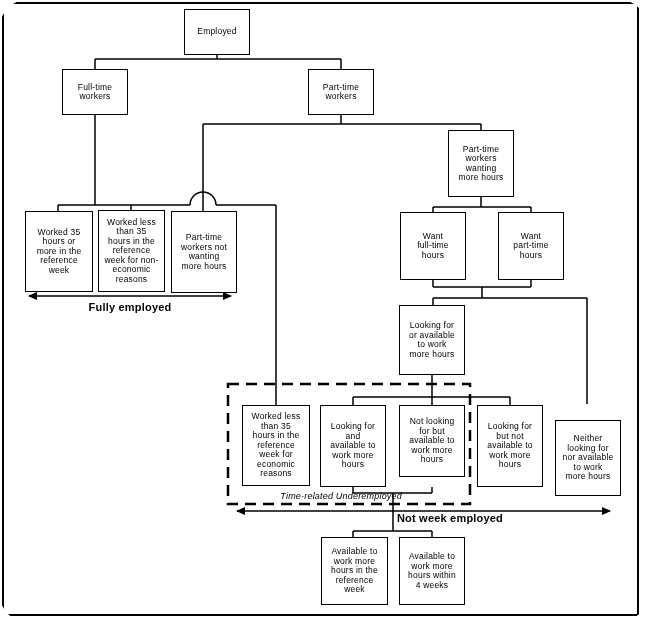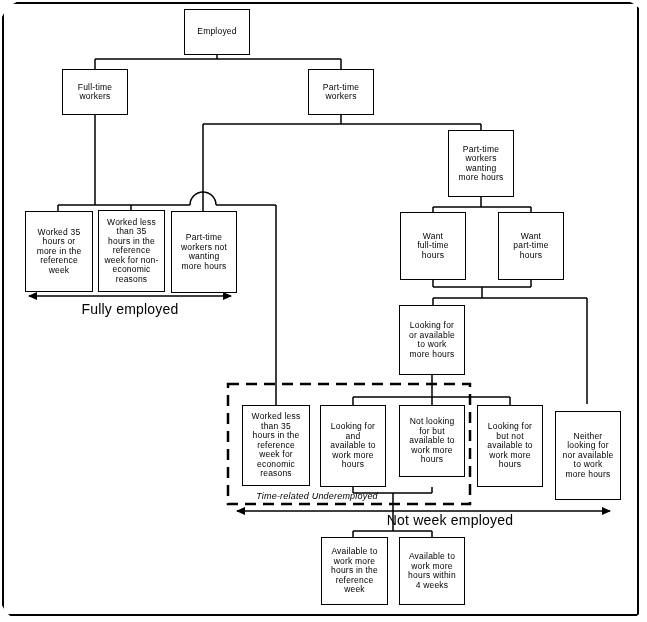--- a/index.html
+++ b/index.html
@@ -11,38 +11,38 @@
     position:absolute;left:2px;top:2px;width:633px;height:610px;
     border:2px solid #000;
   }
   #wires{position:absolute;left:0;top:0;width:647px;height:622px;}
   .box{
     position:absolute;box-sizing:border-box;border:1.5px solid #000;background:#fff;
     display:flex;align-items:center;justify-content:center;text-align:center;
     font-size:8.5px;line-height:9.5px;letter-spacing:0.2px;white-space:pre-line;
   }
   .lbl{position:absolute;text-align:center;}
-  .lbl.bold{font-weight:normal;font-size:14px;letter-spacing:0.2px;}
-  .lbl.italic{font-style:italic;font-size:9px;letter-spacing:0.2px;text-align:center;}
+  .lbl.bold{font-weight:bold;font-size:11px;letter-spacing:0.2px;}
+  .lbl.italic{font-style:italic;font-size:9px;letter-spacing:0.2px;text-align:right;}
 
   #b-employed      {left:184px;top:9px;  width:66px;height:46px;}
   #b-ft            {left:62px; top:69px; width:66px;height:46px;}
   #b-pt            {left:308px;top:69px; width:66px;height:46px;}
   #b-w35           {left:25px; top:211px;width:68px;height:81px;}
   #b-w35non        {left:98px; top:210px;width:67px;height:82px;}
   #b-ptnw          {left:171px;top:211px;width:66px;height:82px;}
   #b-ptw           {left:448px;top:130px;width:66px;height:67px;}
   #b-wantft        {left:400px;top:212px;width:66px;height:68px;}
   #b-wantpt        {left:498px;top:212px;width:66px;height:68px;}
   #b-looking       {left:399px;top:305px;width:66px;height:70px;}
   #b-w35econ       {left:242px;top:405px;width:68px;height:81px;}
   #b-lookavail     {left:320px;top:405px;width:66px;height:82px;}
   #b-notlook       {left:399px;top:405px;width:66px;height:72px;}
   #b-looknotavail  {left:477px;top:405px;width:66px;height:82px;}
-  #b-neither       {left:555px;top:411px;width:66px;height:89px;}
+  #b-neither       {left:555px;top:420px;width:66px;height:76px;}
   #b-availref      {left:321px;top:537px;width:67px;height:68px;}
   #b-avail4        {left:399px;top:537px;width:66px;height:68px;}
 
   #lbl-fully   {left:40px; top:301px;width:180px;}
   #lbl-notfully{left:370px;top:512px;width:160px;}
   #lbl-time    {left:232px;top:491px;width:170px;}
 </style>
 </head>
 <body>
 

